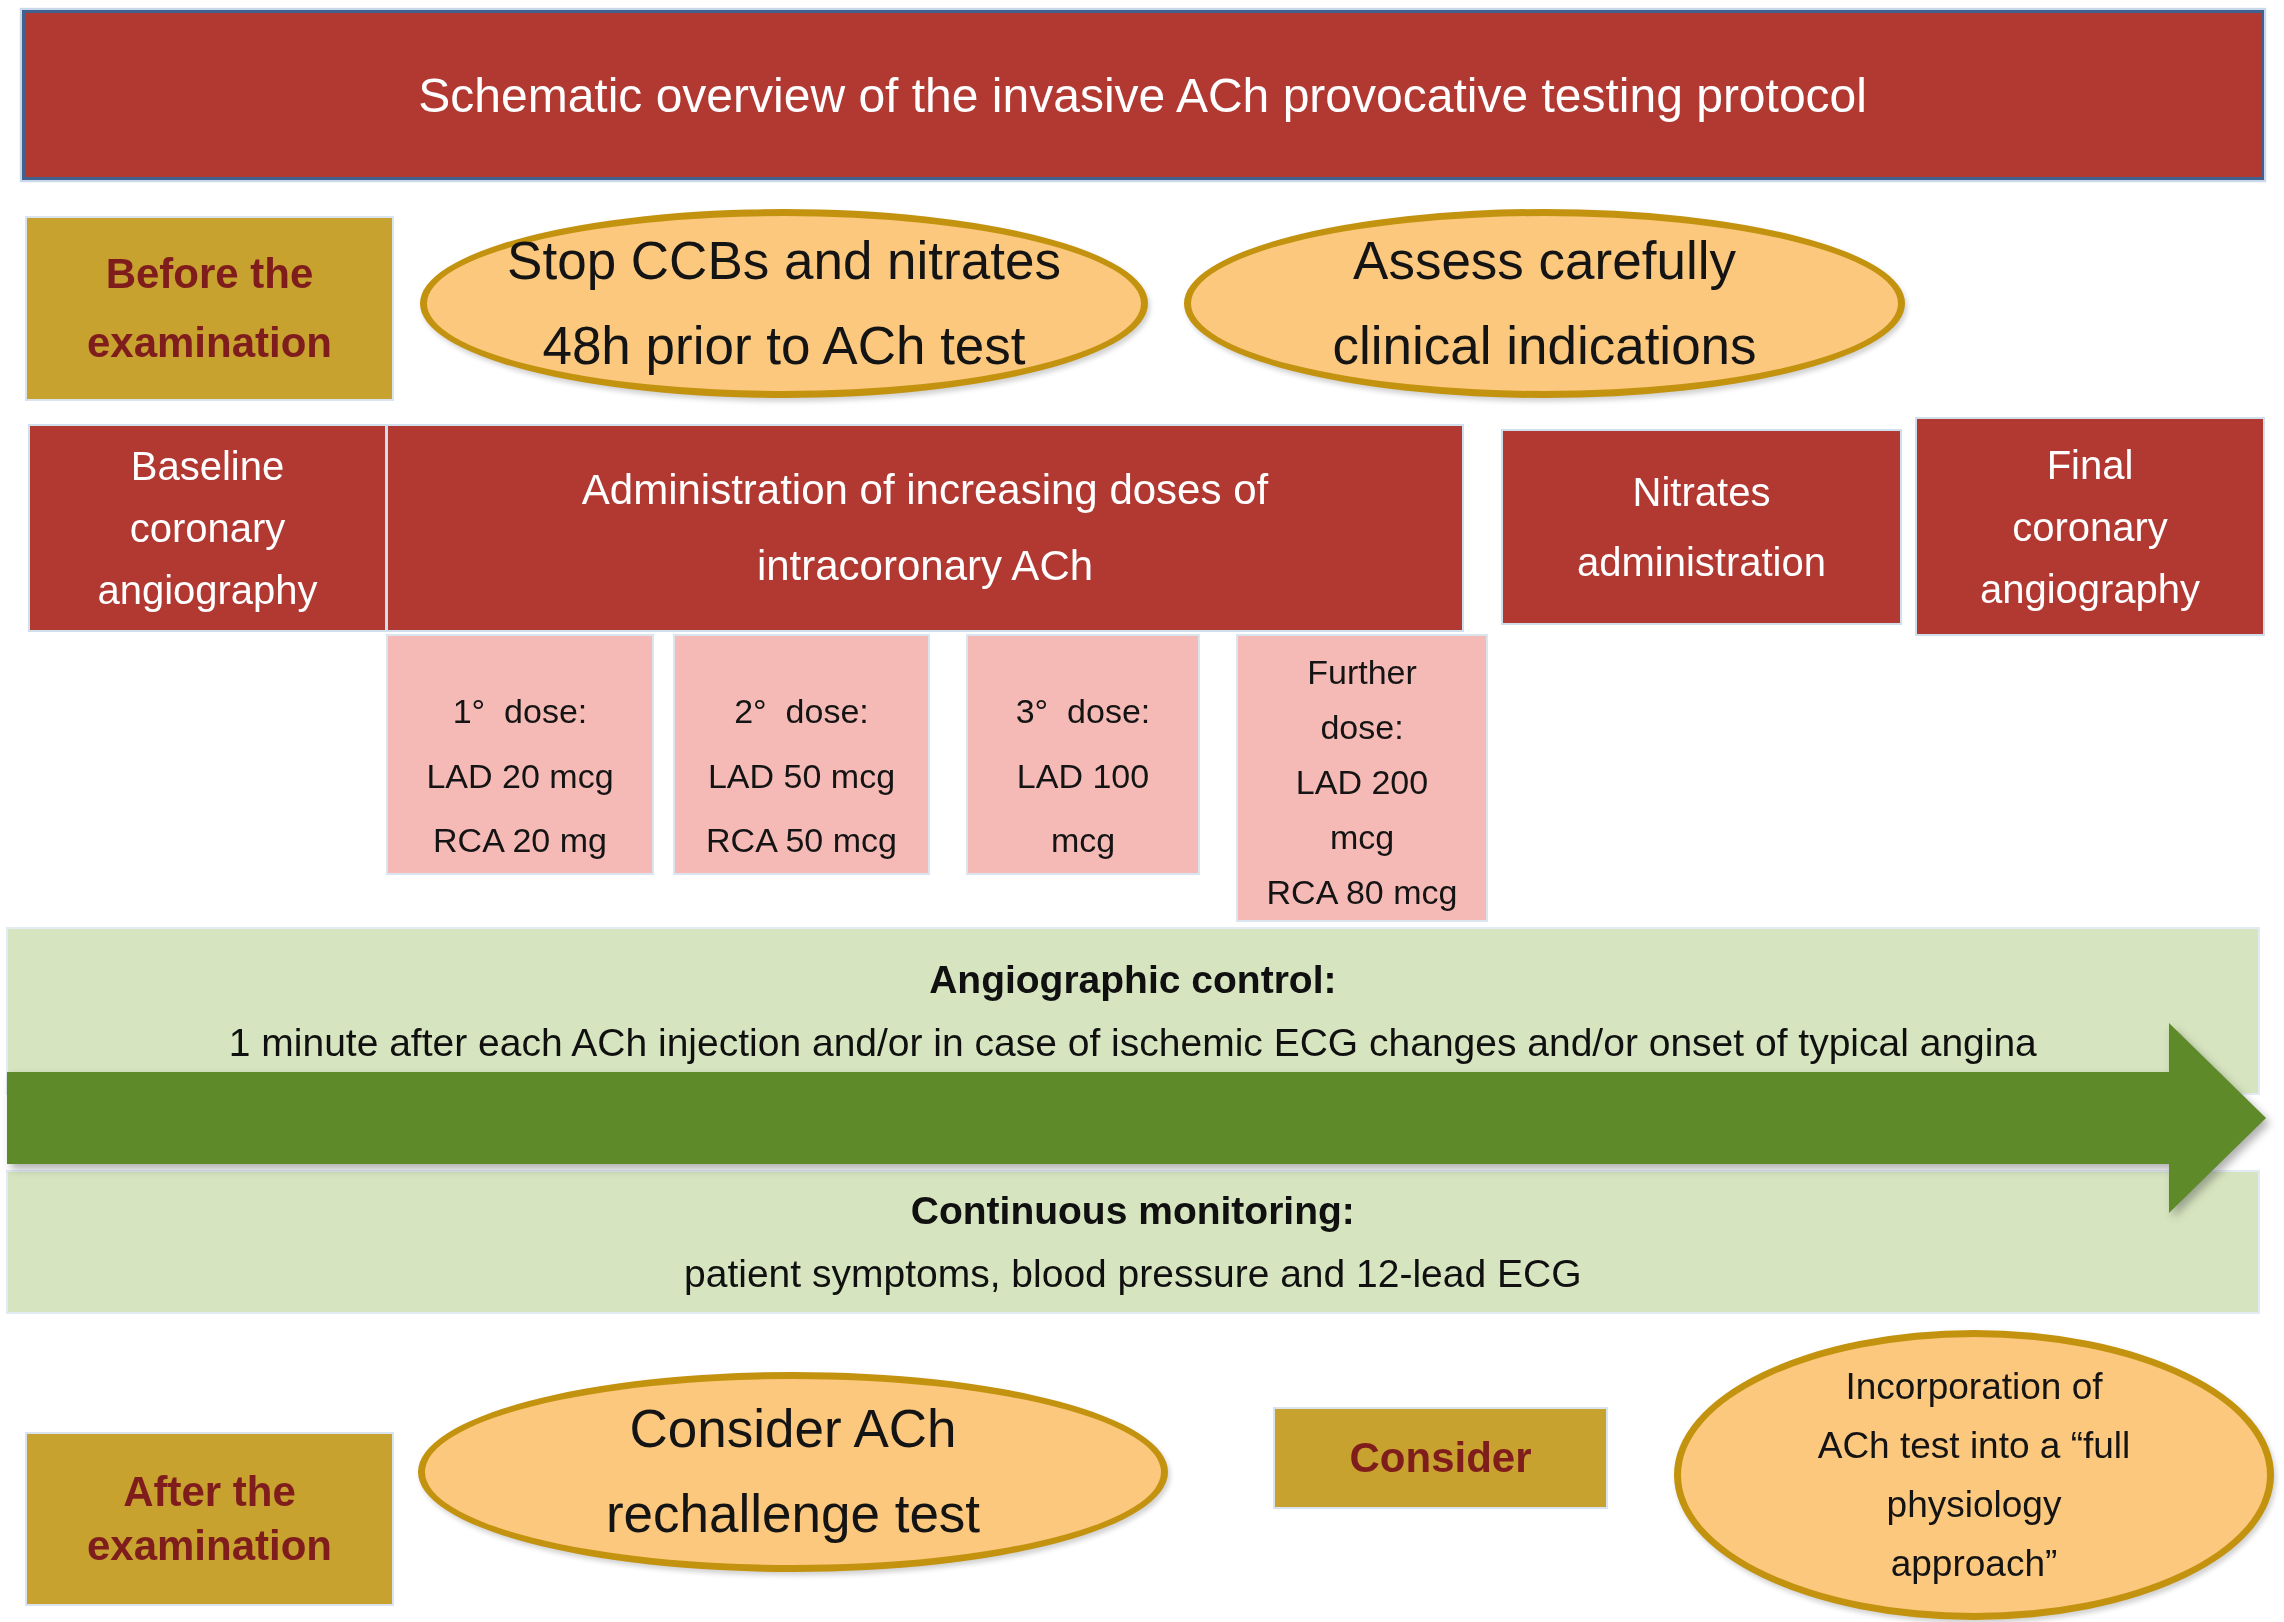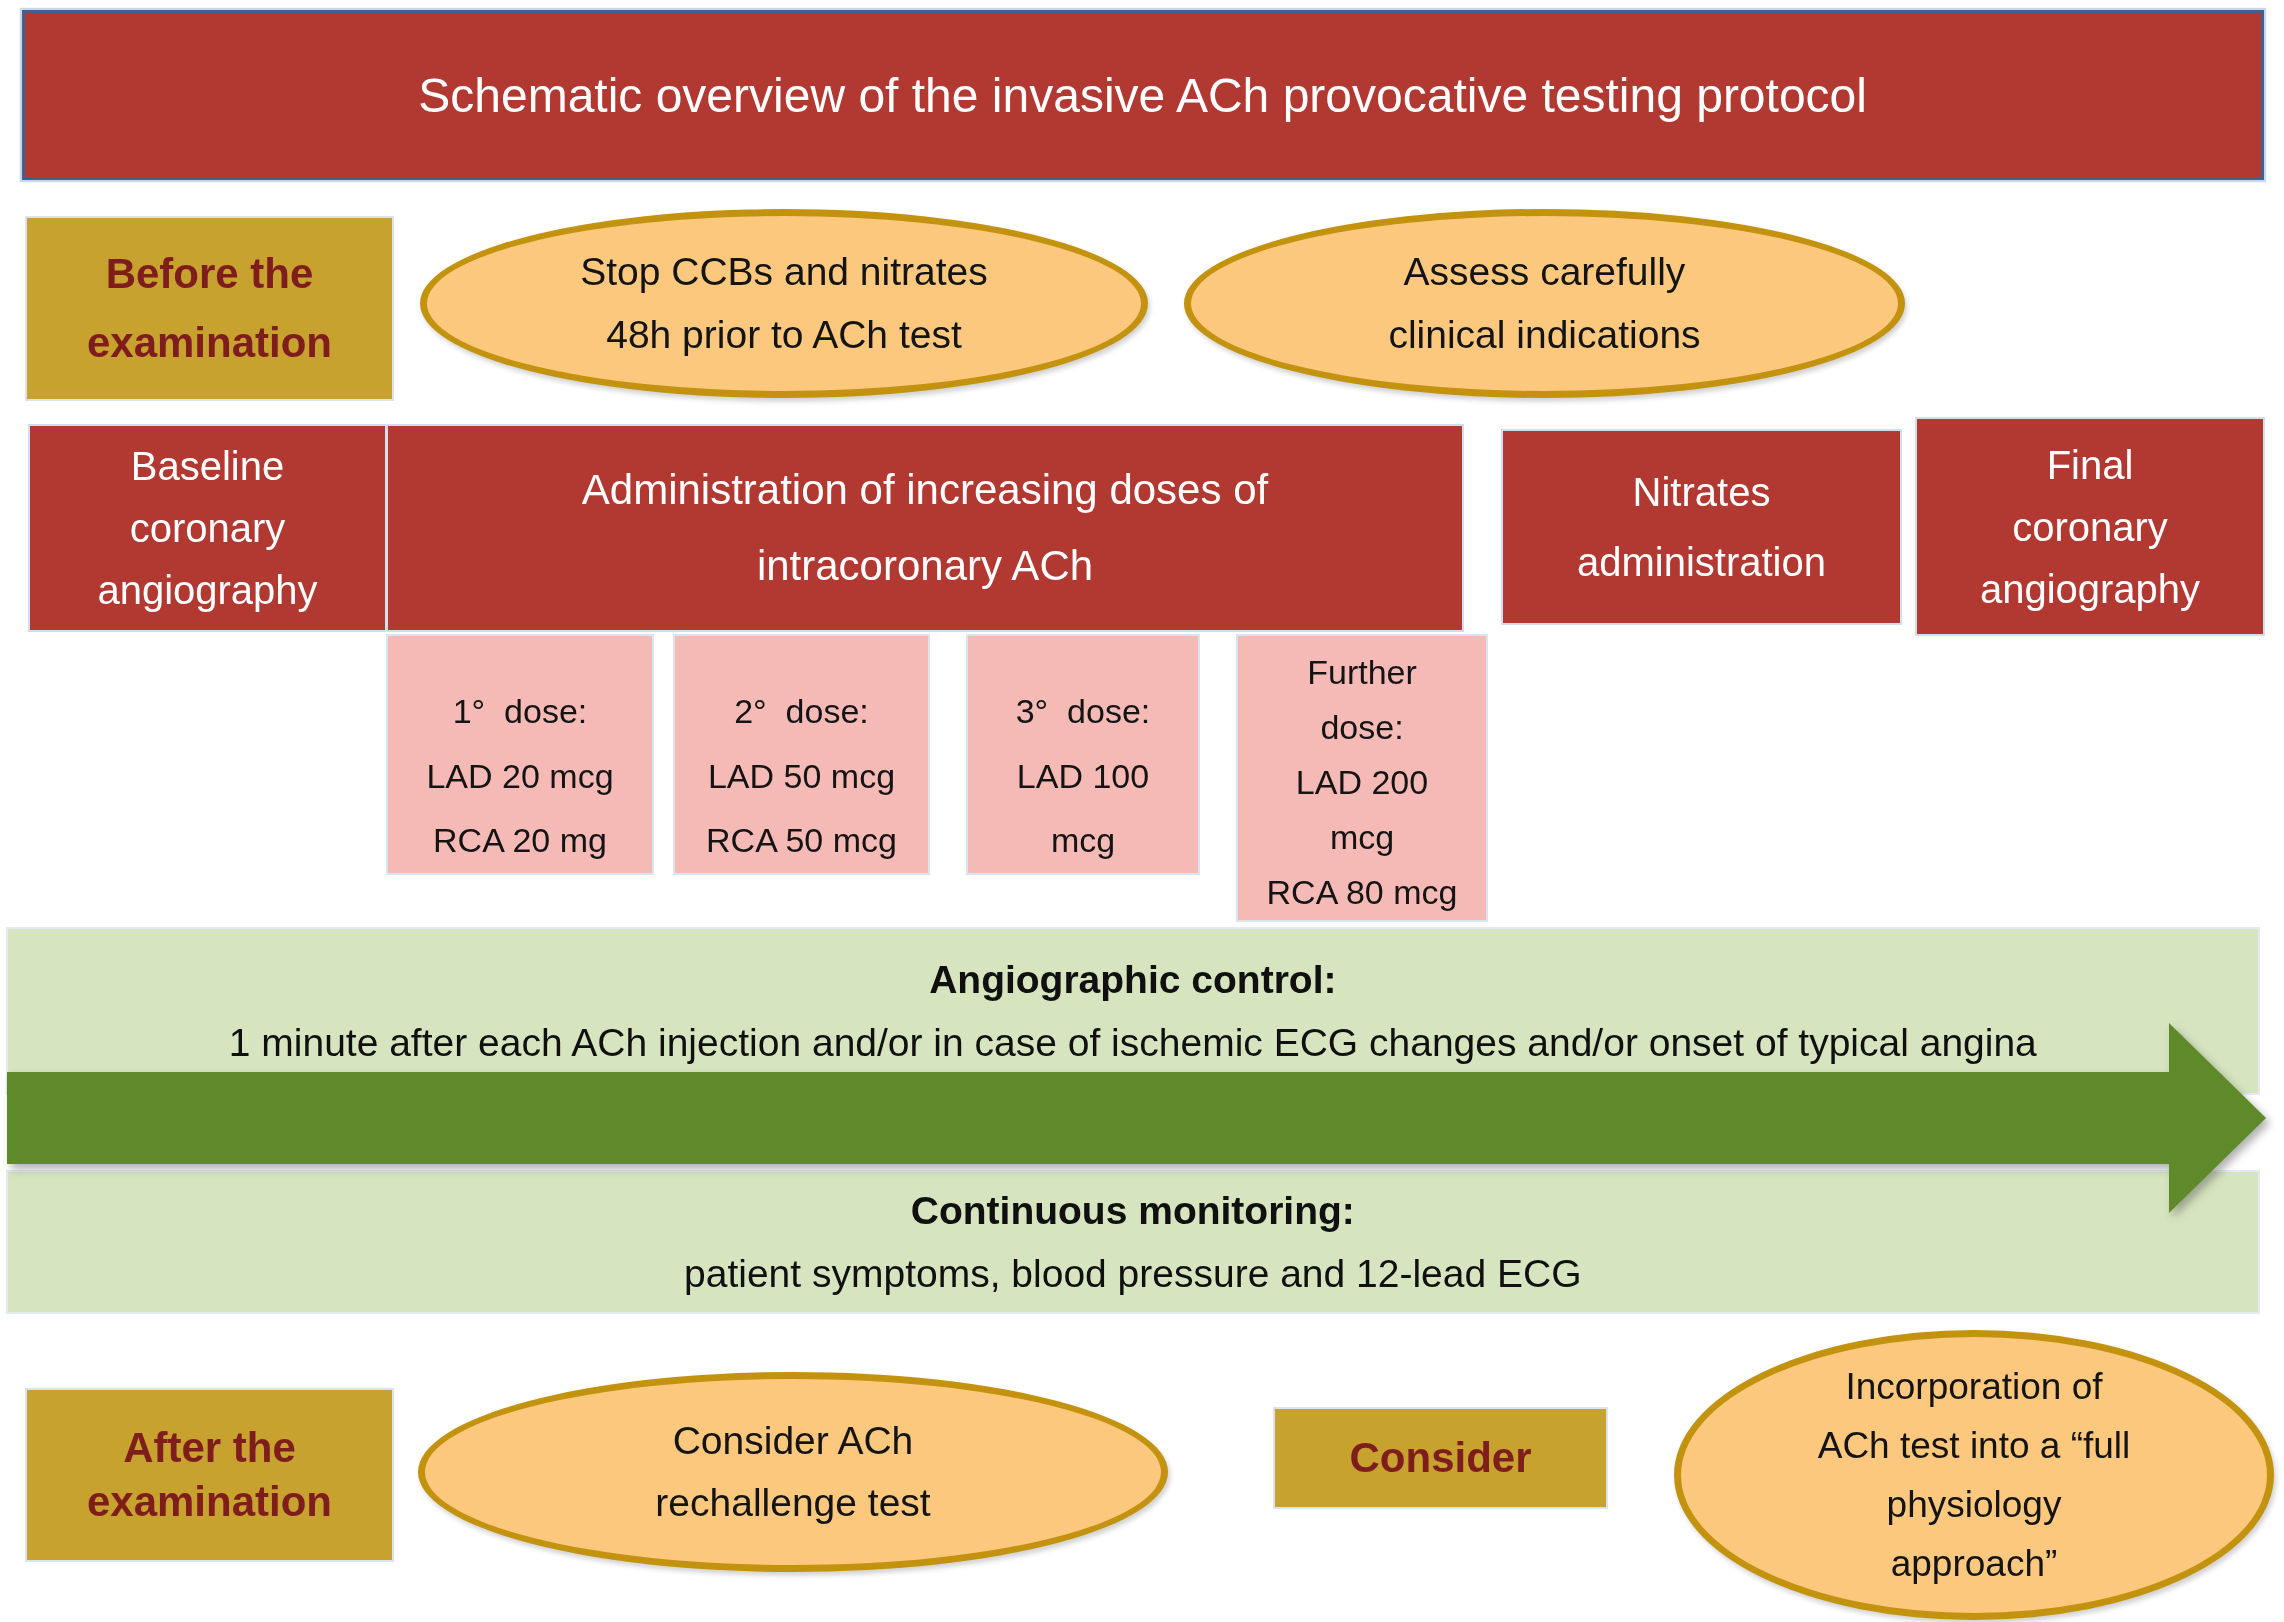--- a/index.html
+++ b/index.html
@@ -34,21 +34,21 @@
     text-align:center; font-size:42px;
   }
   .goldbox.single { justify-content:center; }
 
   
   .ellipse {
     background:#fbc87e;
     border:7.2px solid #c3920e;
     border-radius:50%;
     display:flex; flex-direction:column; align-items:center; justify-content:center;
-    text-align:center; font-size:39px; color:#141414;
+    text-align:center; font-size:53px; color:#141414;
     box-shadow:2.2px 3.6px 5.8px rgba(0,0,0,0.18);
   }
   .ellipse .line { line-height:1.6; }
 
   
   .redbox {
     background:#b23832;
     border:2.9px solid #cfdfec;
     color:#ffffff;
     display:flex; flex-direction:column; align-items:center; justify-content:center;
@@ -176,21 +176,21 @@
   <div class="abs arrow-layer" style="left:0; top:0; width:2284px; height:1623px; pointer-events:none;">
     <div class="arrow-body"></div>
     <div class="arrow-head"></div>
   </div>
 
   <div class="abs band" style="left:5.8px; top:1170px; width:2254px; height:144px;">
     <div class="heading">Continuous monitoring:</div>
     <div class="detail">patient symptoms, blood pressure and 12-lead ECG</div>
   </div>
 
-  <div class="abs goldbox" style="left:25px; top:1388px; width:369px; height:174px; padding:28px 0;">
+  <div class="abs goldbox" style="left:25px; top:1432px; width:369px; height:174px; padding:28px 0;">
     <div class="line">After the</div>
     <div class="line">examination</div>
   </div>
 
   <div class="abs goldbox single" style="left:1273px; top:1407px; width:335px; height:102px;">
     <div class="line">Consider</div>
   </div>
 
   <div class="abs ellipse" style="left:418px; top:1372px; width:750px; height:200px;">
     <div class="line">Consider ACh</div>

